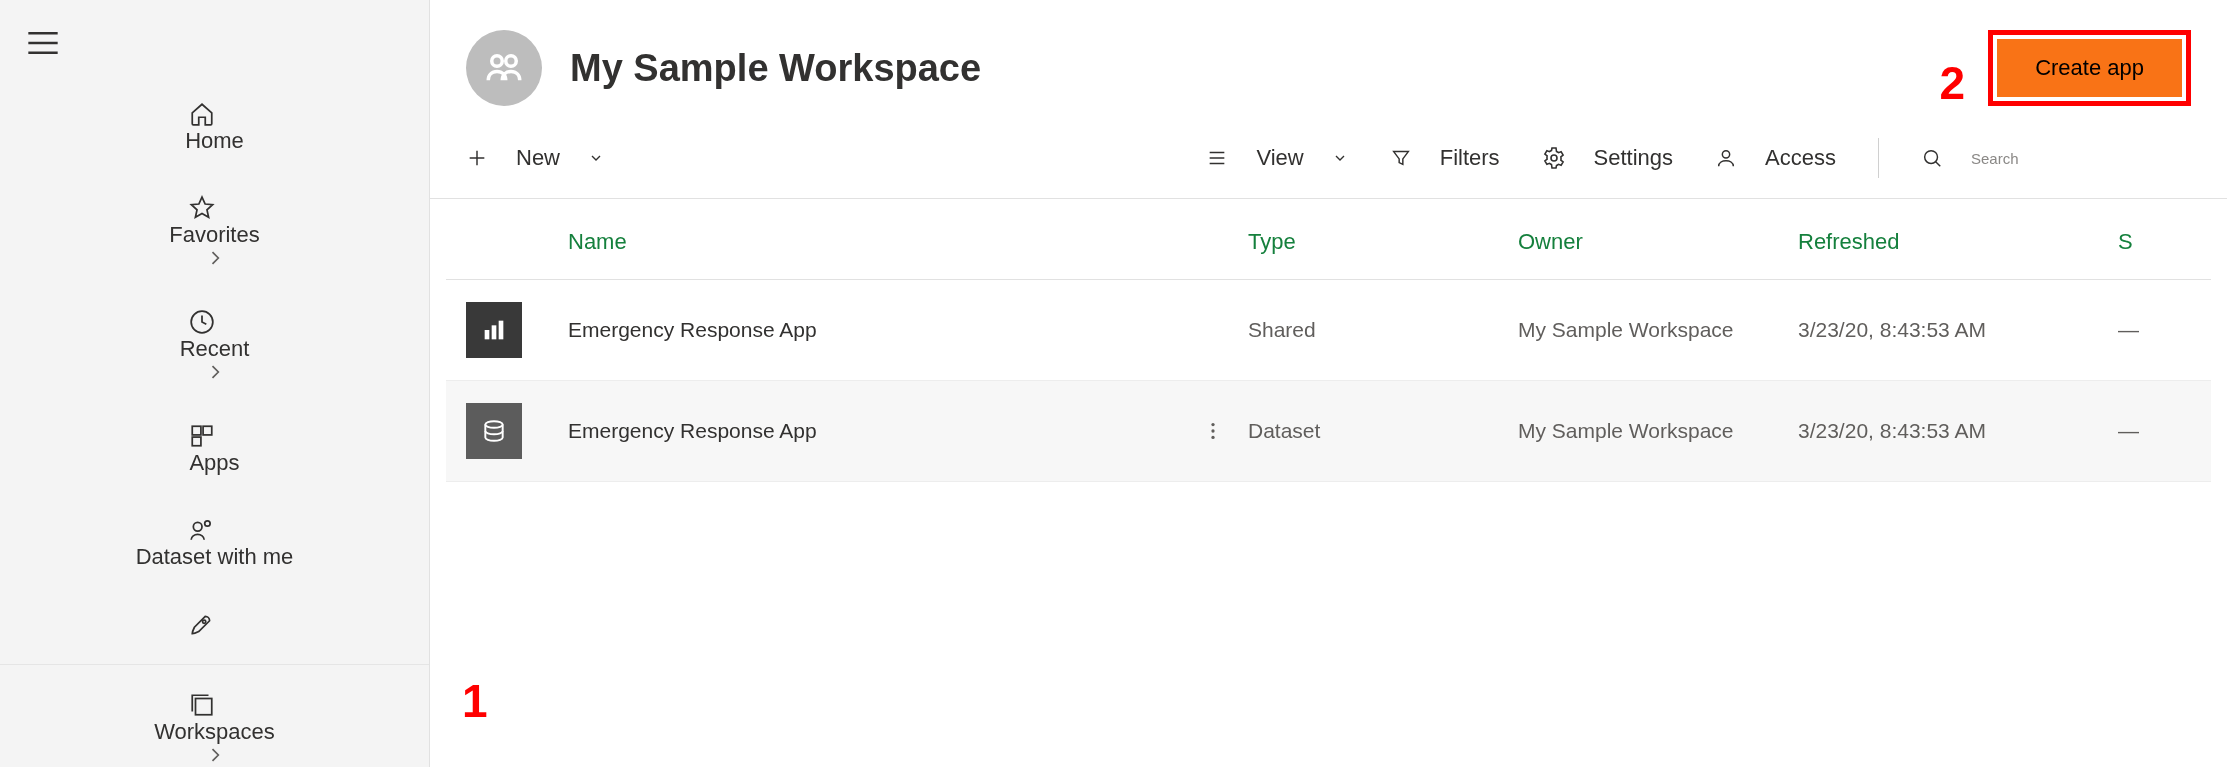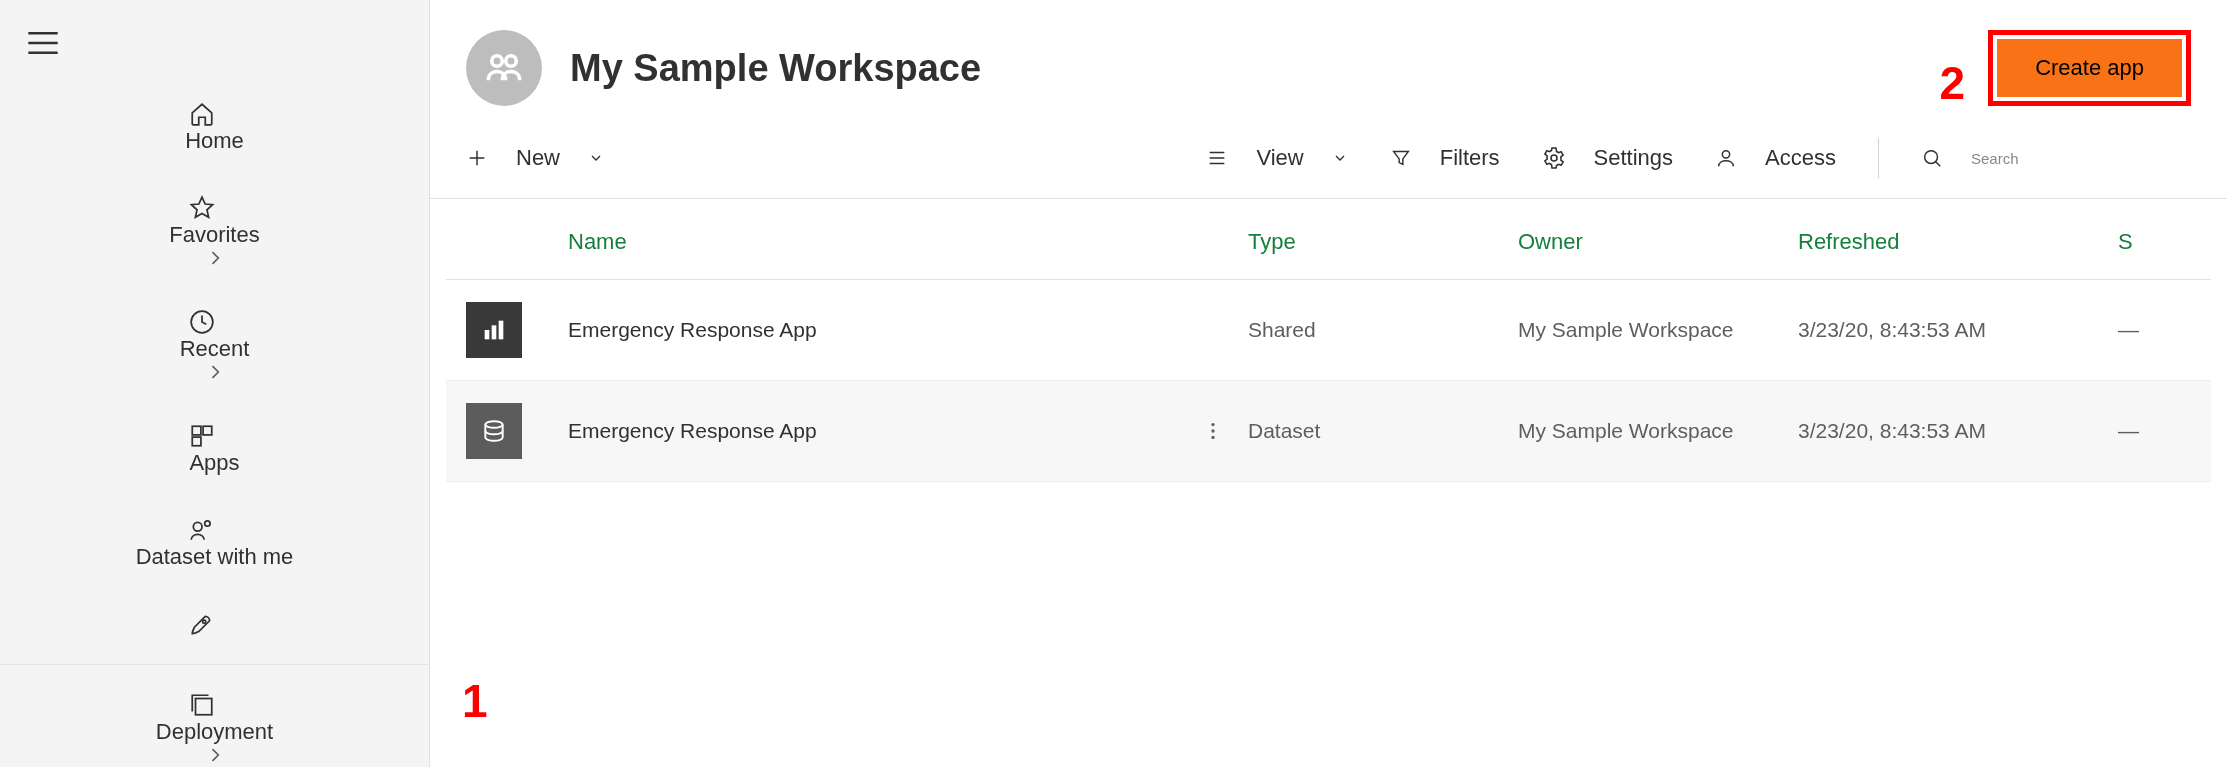--- a/index.html
+++ b/index.html
@@ -224,21 +224,21 @@
     <div class="nav-sep"></div>
     <div class="nav-divider"></div>
 
     <div class="nav-item">
       <span class="icon">
         <svg viewBox="0 0 24 24" width="26" height="26" fill="none" stroke="currentColor" stroke-width="1.6">
             <rect x="6" y="6" width="15" height="15"></rect>
             <path d="M3 18V3h15"></path>
           </svg>
       </span>
-      <span class="label">Deployment</span>
+      <span class="label">Workspaces</span>
       <span class="chev">
         <svg viewBox="0 0 24 24" width="20" height="20" fill="none" stroke="currentColor" stroke-width="2">
             <path d="M9 5l7 7-7 7"></path>
           </svg>
       </span>
     </div>
 
     <div class="current-workspace-row">
       <span class="ws-avatar">
         <svg viewBox="0 0 24 24" width="22" height="22" fill="none" stroke="#fff" stroke-width="2">

